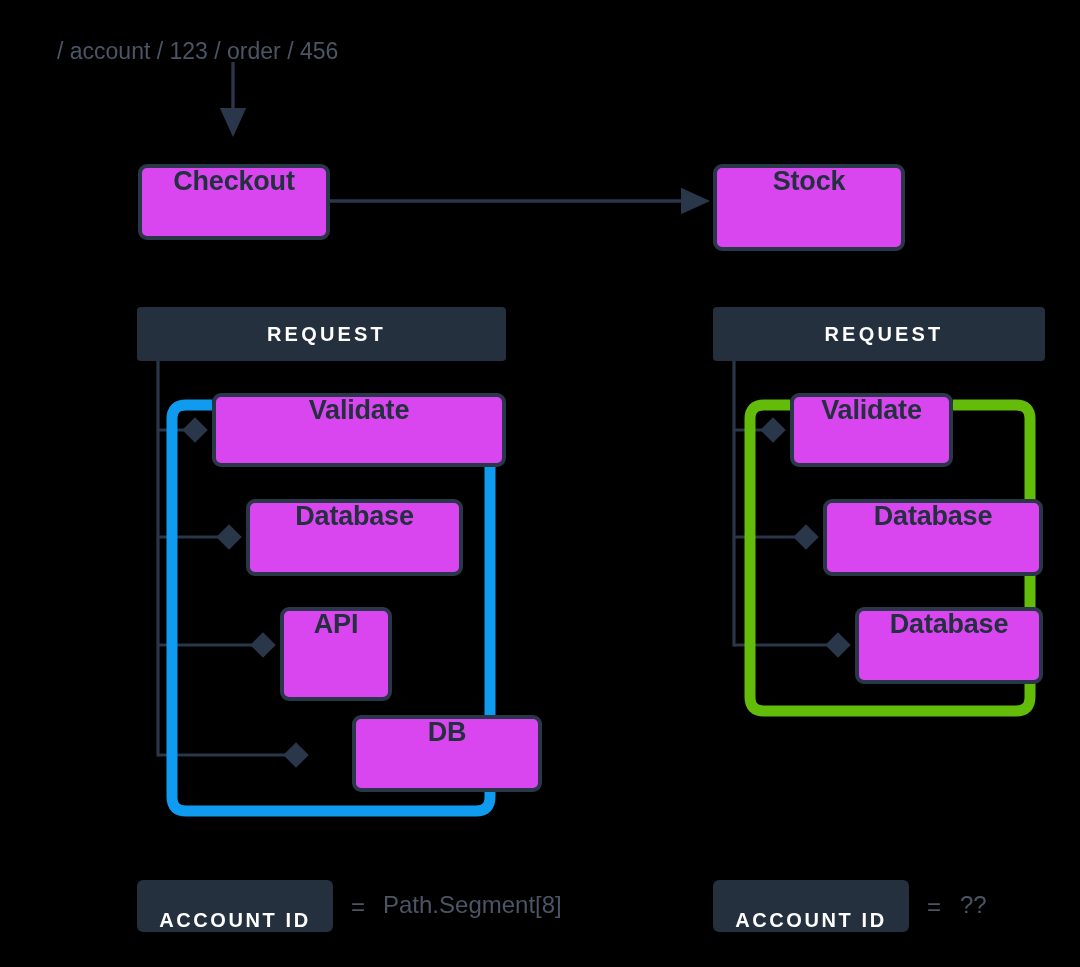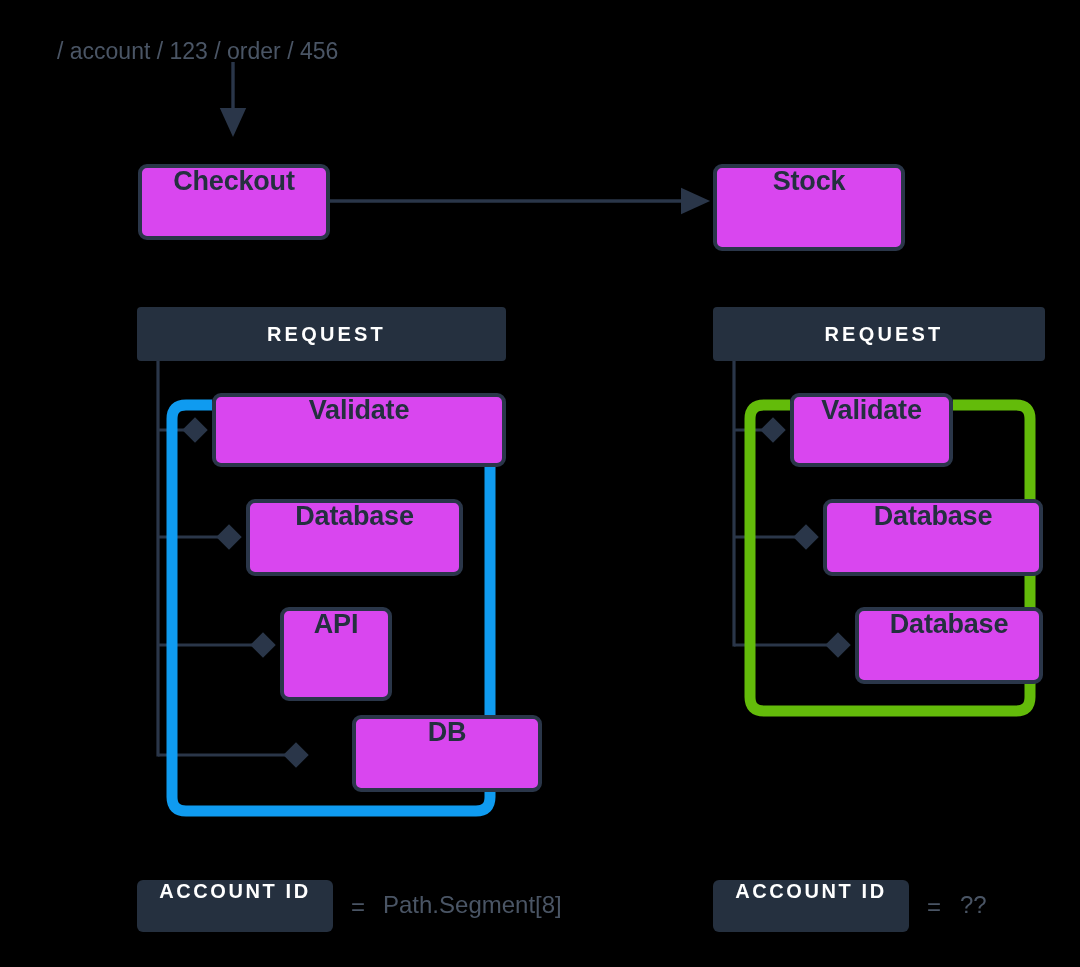--- a/index.html
+++ b/index.html
@@ -68,21 +68,21 @@
     font-weight: normal;
     white-space: nowrap;
     font-family: "Liberation Sans", sans-serif;
   }
   .badge {
     position: absolute;
     background: #25303f;
     border-radius: 6px;
     box-sizing: border-box;
     display: flex;
-    align-items: flex-start;
+    align-items: flex-end;
     justify-content: center;
   }
   .badge-label {
     color: #ffffff;
     font-size: 20px;
     font-weight: bold;
     letter-spacing: 2.6px;
     font-family: "Liberation Sans", sans-serif;
   }
   .eq-text {

